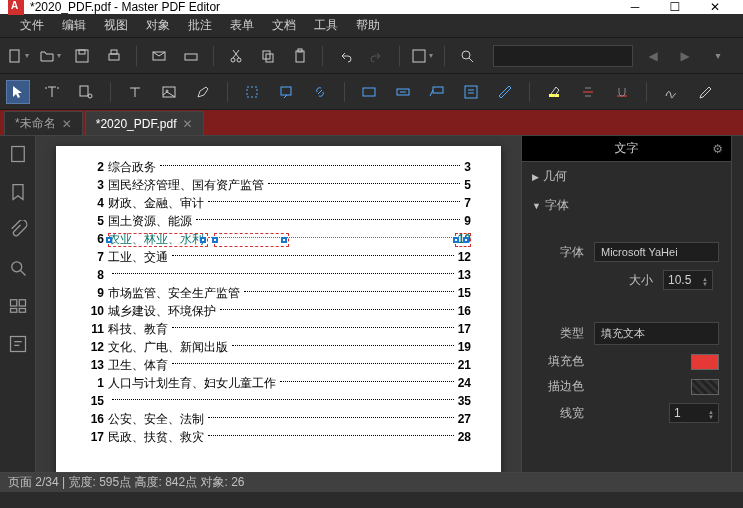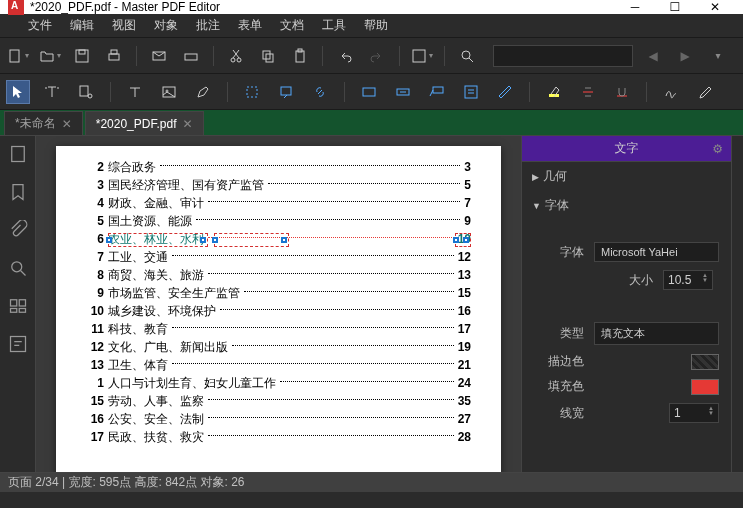--- a/index.html
+++ b/index.html
@@ -2,58 +2,58 @@
 <html><head>
 <meta charset="utf-8">
 <style>
 *{margin:0;padding:0;box-sizing:border-box;font-family:"Microsoft YaHei",sans-serif;font-size:12px;-webkit-font-smoothing:none}
 body{width:743px;height:508px;background:#2b2b2b;overflow:hidden;color:#d0d0d0}
 .titlebar{height:14px;background:#fff;display:flex;align-items:center;padding:0 8px;color:#000}
 .titlebar .logo{width:16px;height:16px;background:#d32f2f;margin-right:6px;position:relative}
 .titlebar .logo::after{content:"A";color:#fff;font-size:10px;font-weight:bold;position:absolute;top:1px;left:3px}
 .titlebar .title{flex:1}
 .titlebar .wbtn{width:40px;height:30px;display:flex;align-items:center;justify-content:center;color:#000}
-.menubar{height:24px;background:#2b2b2b;display:flex;align-items:center;padding:0 20px;border-bottom:1px solid #1a1a1a;gap:2px}
+.menubar{height:24px;background:#2b2b2b;display:flex;align-items:center;padding:0 12px;border-bottom:1px solid #1a1a1a;gap:2px}
 .menubar .mi{padding:3px 8px;color:#d0d0d0}
 .toolbar{height:36px;background:#2b2b2b;display:flex;align-items:center;padding:0 6px;border-bottom:1px solid #1a1a1a;gap:8px}
 .tbtn{width:24px;height:24px;display:flex;align-items:center;justify-content:center;color:#c0c0c0;position:relative}
 .tbtn svg{width:16px;height:16px}
 .tsep{width:1px;height:20px;background:#444;margin:0 2px}
 .toolbar .search{display:flex;align-items:center;background:#1e1e1e;border:1px solid #444;height:22px;padding:0 6px;width:140px;margin-left:6px}
 .toolbar .search input{background:transparent;border:none;outline:none;color:#d0d0d0;width:80px;margin-left:4px}
 .toolbar2{height:36px;background:#2b2b2b;display:flex;align-items:center;padding:0 6px;border-bottom:1px solid #1a1a1a;gap:10px}
 .tbtn.sel{background:#3a5a8a;border:1px solid #5a7aaa}
-.tabs{height:26px;background:#14532d;display:flex;align-items:flex-end;padding:0 4px;border-bottom:1px solid #444}
+.tabs{height:26px;background:#7f1d1d;display:flex;align-items:flex-end;padding:0 4px;border-bottom:1px solid #444}
 .tab{height:24px;padding:0 10px;display:flex;align-items:center;background:#2b2b2b;border:1px solid #444;border-bottom:none;margin-right:2px;color:#a0a0a0;gap:6px}
 .tab.active{background:#3a3a3a;color:#fff}
 .tab .close{color:#888}
 .workarea{display:flex;height:336px}
 .lside{width:36px;background:#2b2b2b;border-right:1px solid #444;display:flex;flex-direction:column;align-items:center;padding-top:8px;gap:18px}
 .lside .pbtn{width:20px;height:20px;display:flex;align-items:center;justify-content:center;color:#989898}
 .doc{flex:1;background:#3a3a3a;display:flex;justify-content:center;padding:10px 8px;overflow:hidden;position:relative}
 .page{width:445px;height:480px;background:#fff;box-shadow:0 2px 8px rgba(0,0,0,0.5);color:#000;font-family:SimSun,serif;padding:10px 30px}
 .toc-line{display:flex;margin:4px 0;font-size:11px;position:relative;height:14px;align-items:center}
 .toc-num{width:18px;font-weight:bold;text-align:right;margin-right:4px}
 .toc-text{white-space:nowrap}
 .toc-dots{flex:1;border-bottom:1px dotted #000;margin:0 4px;position:relative;top:-2px}
 .toc-page{font-weight:bold}
 .toc-line.sel .toc-text,.toc-line.sel .toc-page{color:#0f766e}
 .toc-line.sel .toc-dots{border-bottom-color:#e53935}
 .selbox{position:absolute;border:1px dashed #d32f2f;height:14px}
 .handle{width:6px;height:6px;background:#fff;border:2px solid #1976d2;position:absolute}
 .rside{width:210px;background:#2b2b2b;border-left:1px solid #444;display:flex;flex-direction:column}
-.rside .hdr{height:26px;background:#4c1d95;display:flex;align-items:center;justify-content:center;border-bottom:1px solid #444;position:relative}
+.rside .hdr{height:26px;background:#000000;display:flex;align-items:center;justify-content:center;border-bottom:1px solid #444;position:relative}
 .rside .hdr .opt{position:absolute;right:8px;color:#888}
 .rside .sec{padding:6px 10px;display:flex;align-items:center;gap:4px;color:#c0c0c0}
 .rside .sec .tri{font-size:9px}
 .rside .field{display:flex;align-items:center;padding:4px 12px;gap:10px}
 .rside .field .lbl{width:50px;text-align:right;color:#c0c0c0}
 .rside .field .val{flex:1;background:#1e1e1e;border:1px solid #444;padding:3px 6px;color:#d0d0d0;font-size:11px}
 .rside .color-sw{width:28px;height:16px;border:1px solid #666}
-.rside .spin{width:50px;background:#1e1e1e;border:1px solid #444;padding:2px 4px;color:#d0d0d0;display:flex;align-items:flex-start;justify-content:space-between}
+.rside .spin{width:50px;background:#1e1e1e;border:1px solid #444;padding:2px 4px;color:#d0d0d0;display:flex;align-items:flex-end;justify-content:space-between}
 .rside .spin .arr{display:flex;flex-direction:column;font-size:6px;line-height:5px;color:#888}
 .rscroll{width:12px;background:#2b2b2b;border-left:1px solid #444}
 .status{height:20px;background:#404040;border-top:1px solid #444;display:flex;align-items:center;padding:0 8px;color:#c0c0c0;font-size:11px}
 .dd{font-size:8px;margin-left:2px;color:#888}
 </style>
 </head>
 <body>
 
 <div class="titlebar">
   <div class="logo"></div>
@@ -377,21 +377,20 @@
           </div>
         </div>
         <div class="toc-line">
           <span class="toc-num">7</span>
           <span class="toc-text">工业、交通</span>
           <span class="toc-dots"></span>
           <span class="toc-page">12</span>
         </div>
         <div class="toc-line">
           <span class="toc-num">8</span>
-          <span class="toc-text">商贸、海关、旅游</span>
           <span class="toc-dots"></span>
           <span class="toc-page">13</span>
         </div>
         <div class="toc-line">
           <span class="toc-num">9</span>
           <span class="toc-text">市场监管、安全生产监管</span>
           <span class="toc-dots"></span>
           <span class="toc-page">15</span>
         </div>
         <div class="toc-line">
@@ -419,21 +418,20 @@
           <span class="toc-page">21</span>
         </div>
         <div class="toc-line">
           <span class="toc-num">1</span>
           <span class="toc-text">人口与计划生育、妇女儿童工作</span>
           <span class="toc-dots"></span>
           <span class="toc-page">24</span>
         </div>
         <div class="toc-line">
           <span class="toc-num">15</span>
-          <span class="toc-text">劳动、人事、监察</span>
           <span class="toc-dots"></span>
           <span class="toc-page">35</span>
         </div>
         <div class="toc-line">
           <span class="toc-num">16</span>
           <span class="toc-text">公安、安全、法制</span>
           <span class="toc-dots"></span>
           <span class="toc-page">27</span>
         </div>
         <div class="toc-line">
@@ -469,28 +467,28 @@
           <span>10.5</span>
           <span class="arr">▲<br>▼</span>
         </div>
     </div>
     <div style="height:24px"></div>
     <div class="field">
       <div class="lbl">类型</div>
       <div class="val">填充文本</div>
     </div>
     <div class="field">
+      <div class="lbl">填充色</div>
+      <div style="flex:1"></div>
+      <div class="color-sw" id="fillsw" style="background: rgb(229, 57, 53);"></div>
+    </div>
+    <div class="field">
       <div class="lbl">描边色</div>
       <div style="flex:1"></div>
       <div class="color-sw" style="background:repeating-linear-gradient(45deg,#333 0 3px,#222 3px 6px)"></div>
-    </div>
-    <div class="field">
-      <div class="lbl">填充色</div>
-      <div style="flex:1"></div>
-      <div class="color-sw" id="fillsw" style="background: rgb(229, 57, 53);"></div>
     </div>
     <div class="field">
       <div class="lbl">线宽</div>
       <div style="flex:1"></div>
       <div class="spin">
           <span>1</span>
           <span class="arr">▲<br>▼</span>
         </div>
     </div>
   </div>

